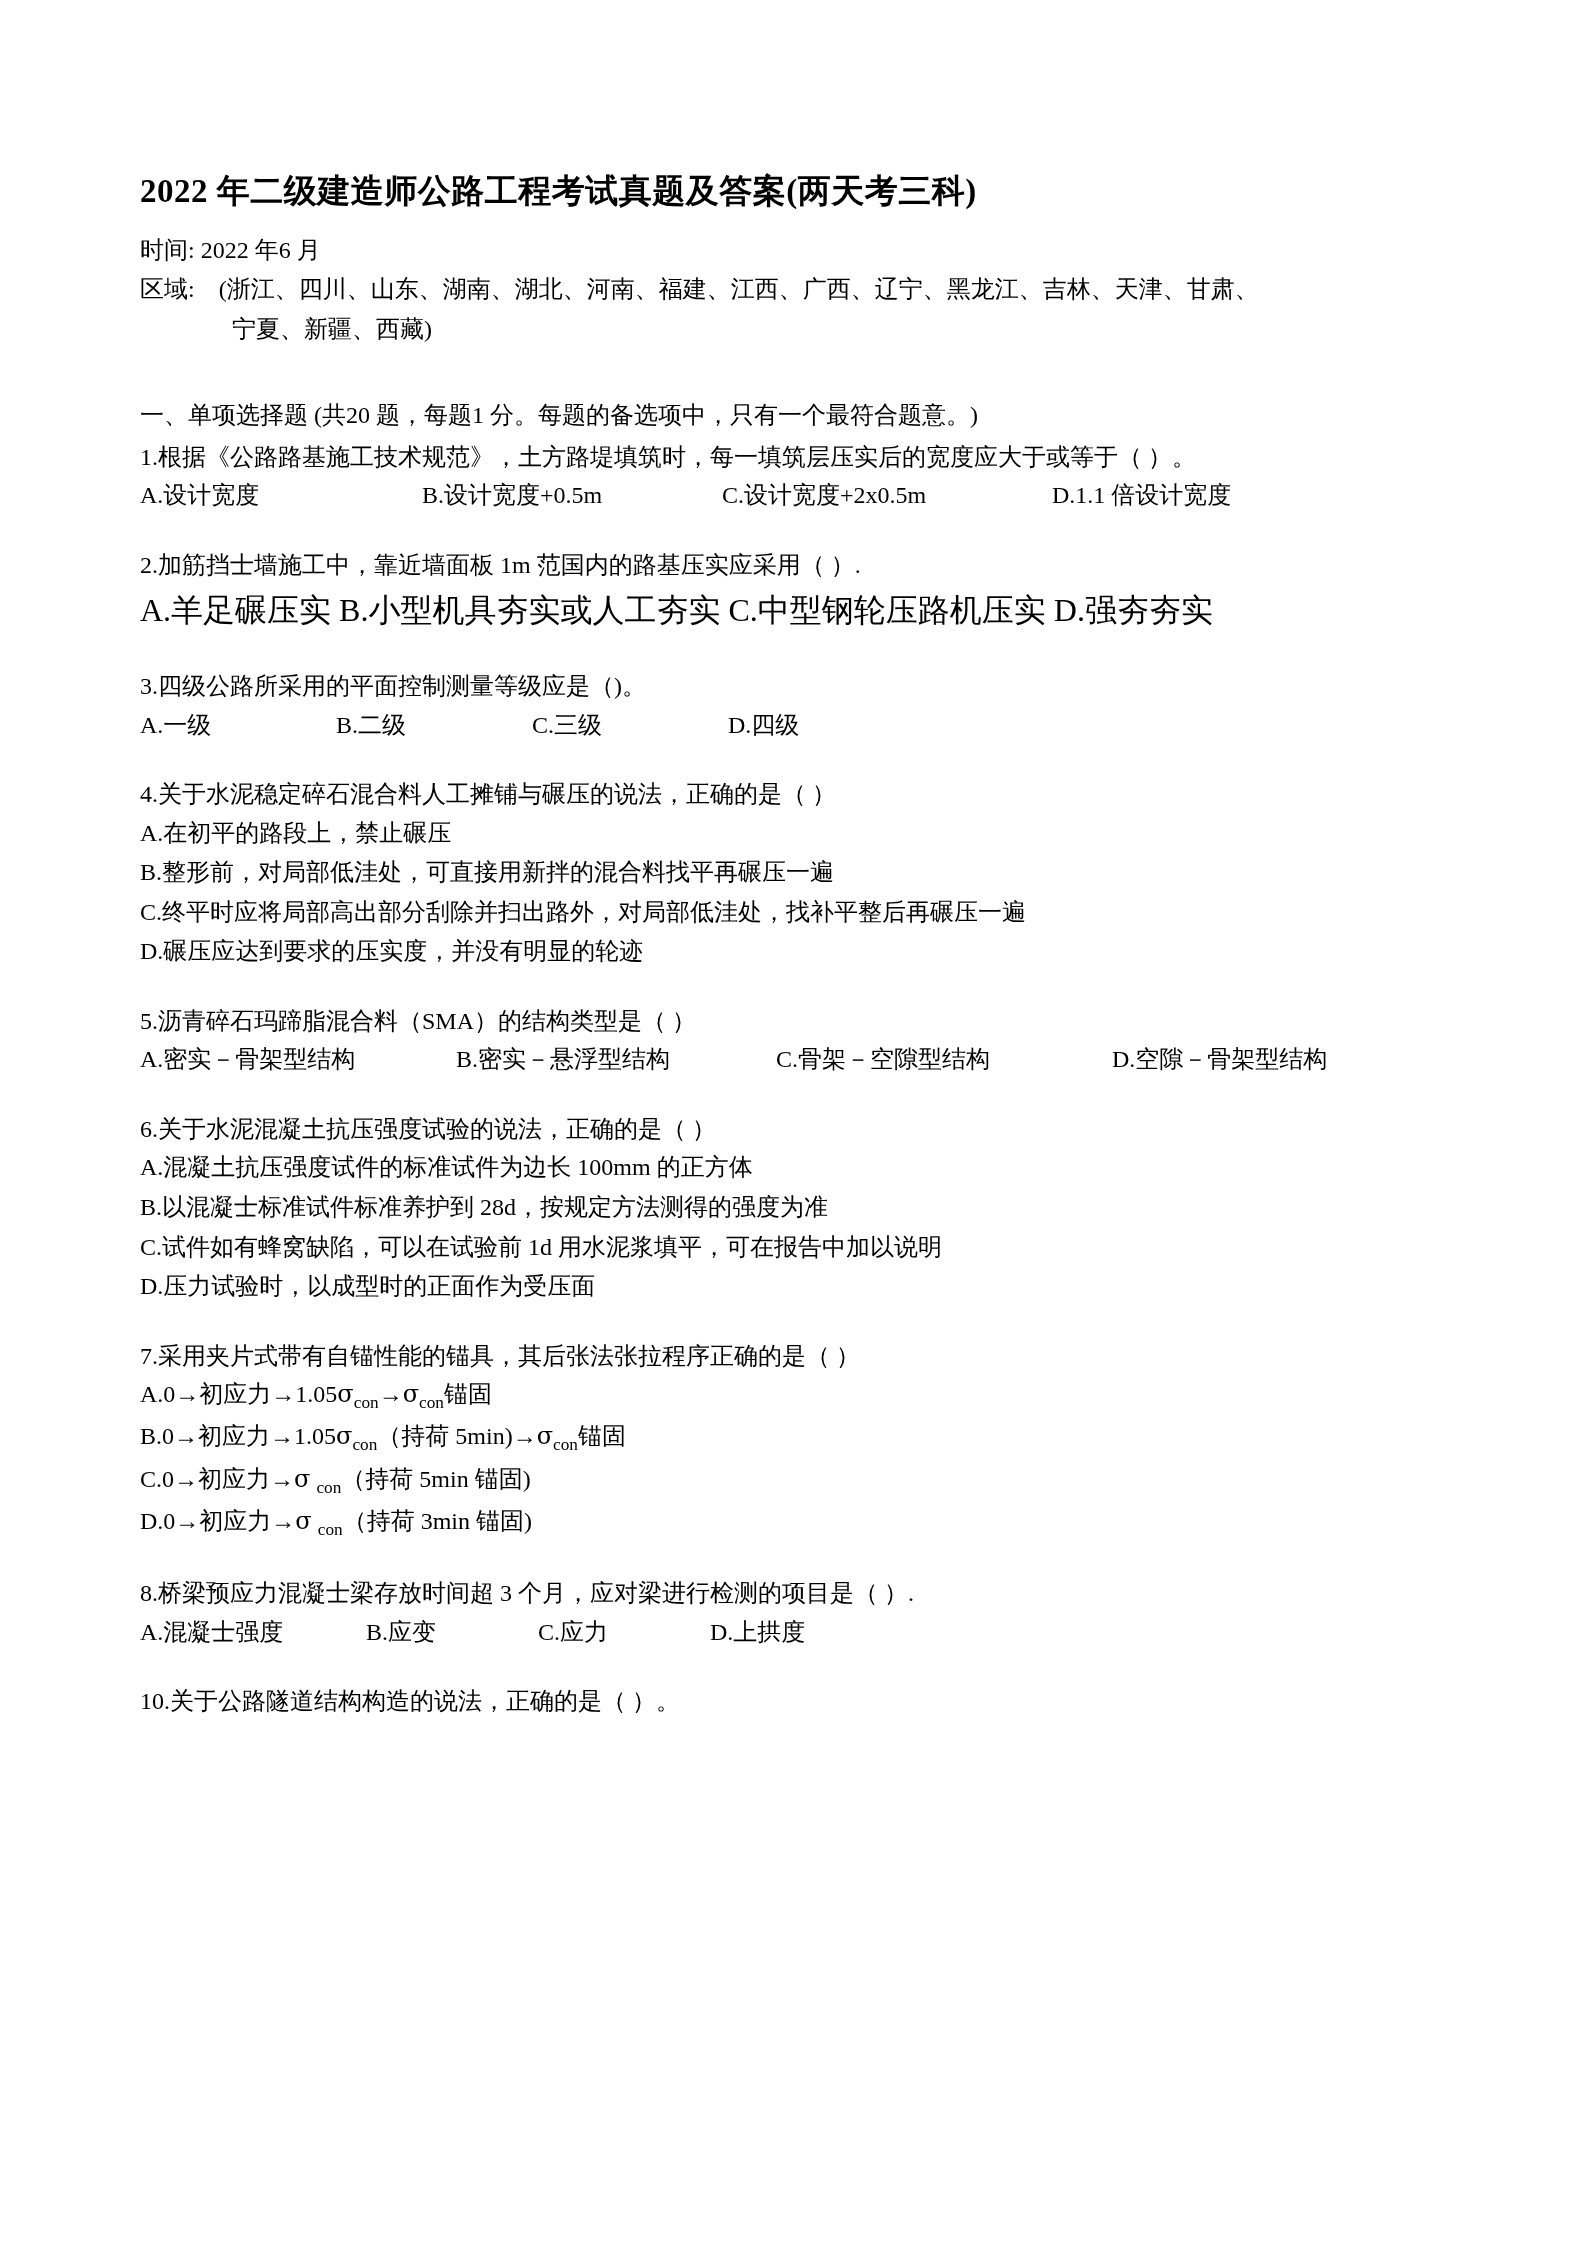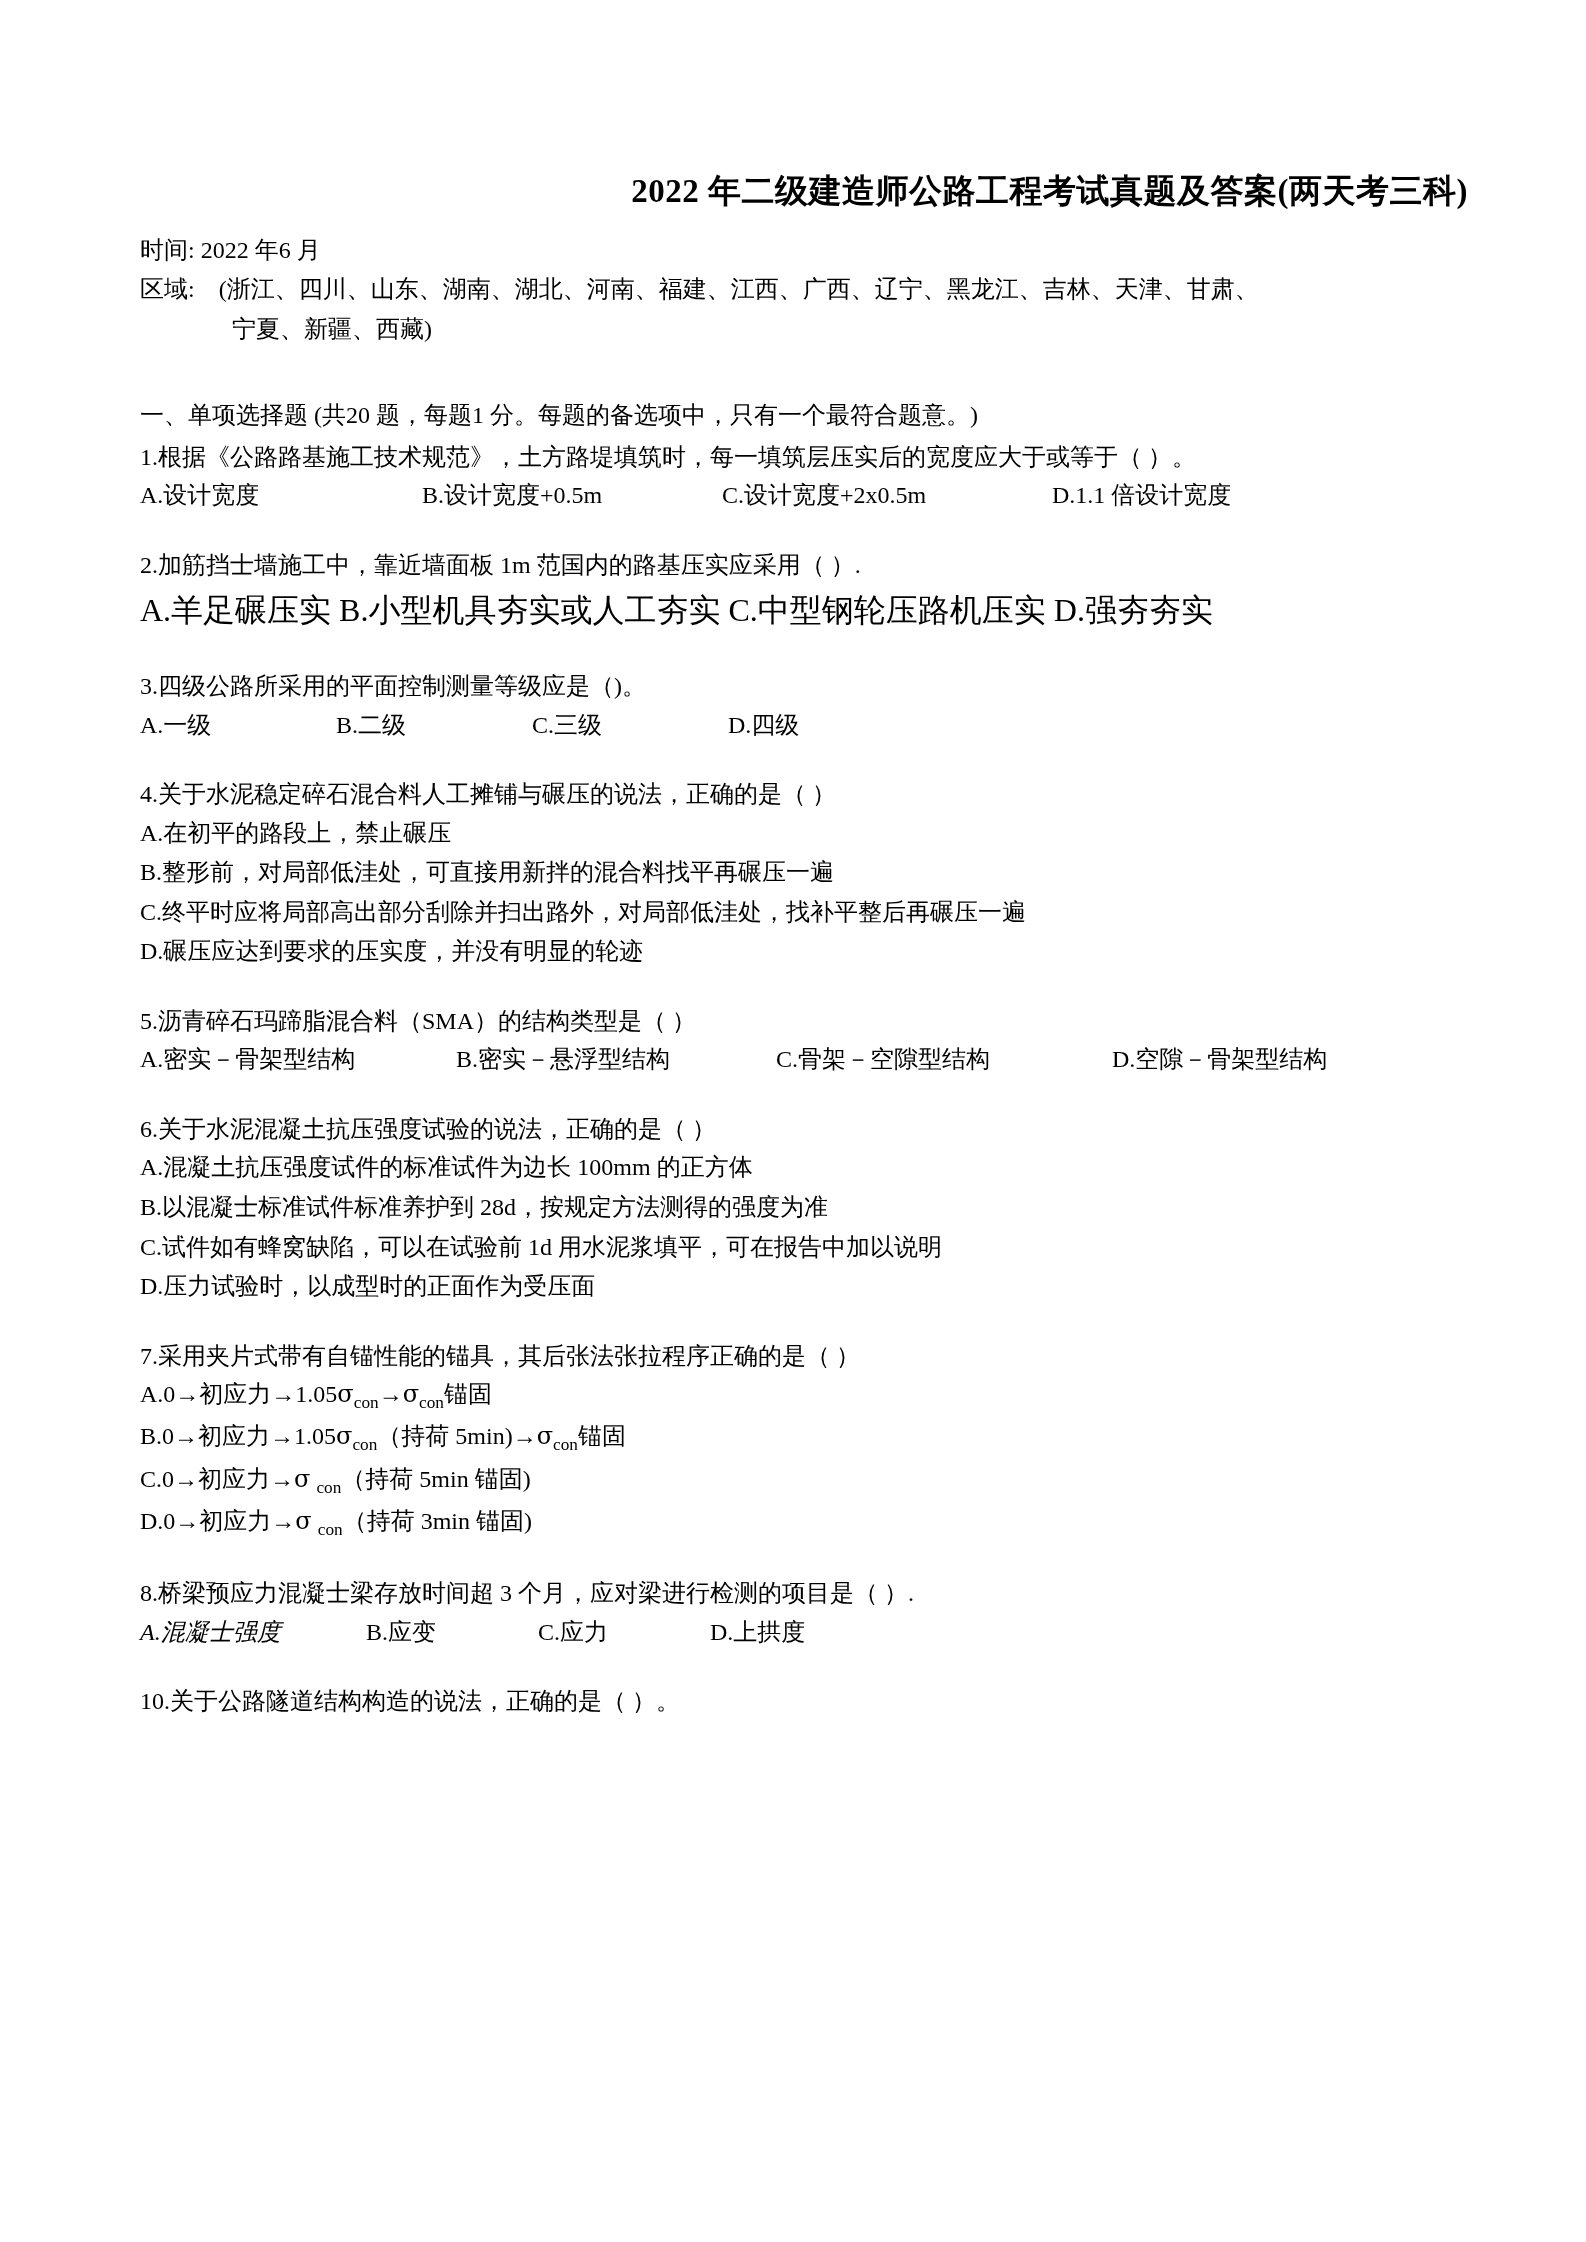--- a/index.html
+++ b/index.html
@@ -15,21 +15,21 @@
     -webkit-font-smoothing: antialiased;
   }
   .page {
     position: relative;
     width: 1586px;
     min-height: 2242px;
     box-sizing: border-box;
     padding: 170px 118px 60px 140px;
   }
   .doc-title {
-    text-align: right;
+    text-align: left;
     font-size: 33px;
     line-height: 1.3;
     margin: 0 0 18px 0;
     letter-spacing: 0.5px;
     white-space: nowrap;
   }
   .meta-line {
     font-size: 24px;
     line-height: 1.65;
     margin: 0;
@@ -168,21 +168,21 @@
       <p>A.0→初应力→1.05<span class="sigma">σ</span><span class="sub">con</span>→<span class="sigma">σ</span><span class="sub">con</span>锚固</p>
       <p>B.0→初应力→1.05<span class="sigma">σ</span><span class="sub">con</span>（持荷 5min)→<span class="sigma">σ</span><span class="sub">con</span>锚固</p>
       <p>C.0→初应力→<span class="sigma">σ</span> <span class="sub">con</span>（持荷 5min 锚固)</p>
       <p>D.0→初应力→<span class="sigma">σ</span> <span class="sub">con</span>（持荷 3min 锚固)</p>
     </div>
   </div>
 
   <div class="q-block">
     <p class="q-stem">8.桥梁预应力混凝士梁存放时间超 3 个月，应对梁进行检测的项目是（ ）.</p>
     <p class="q-opt-row cols-4">
-      <span class="opt" style="width:226px;font-style:italic;">A.混凝士强度</span>
+      <span class="opt" style="width:226px;">A.混凝士强度</span>
       <span class="opt" style="width:172px;">B.应变</span>
       <span class="opt" style="width:172px;">C.应力</span>
       <span class="opt">D.上拱度</span>
     </p>
   </div>
 
 
   <div class="q-block">
     <p class="q-stem">10.关于公路隧道结构构造的说法，正确的是（ ）。</p>
   </div>

